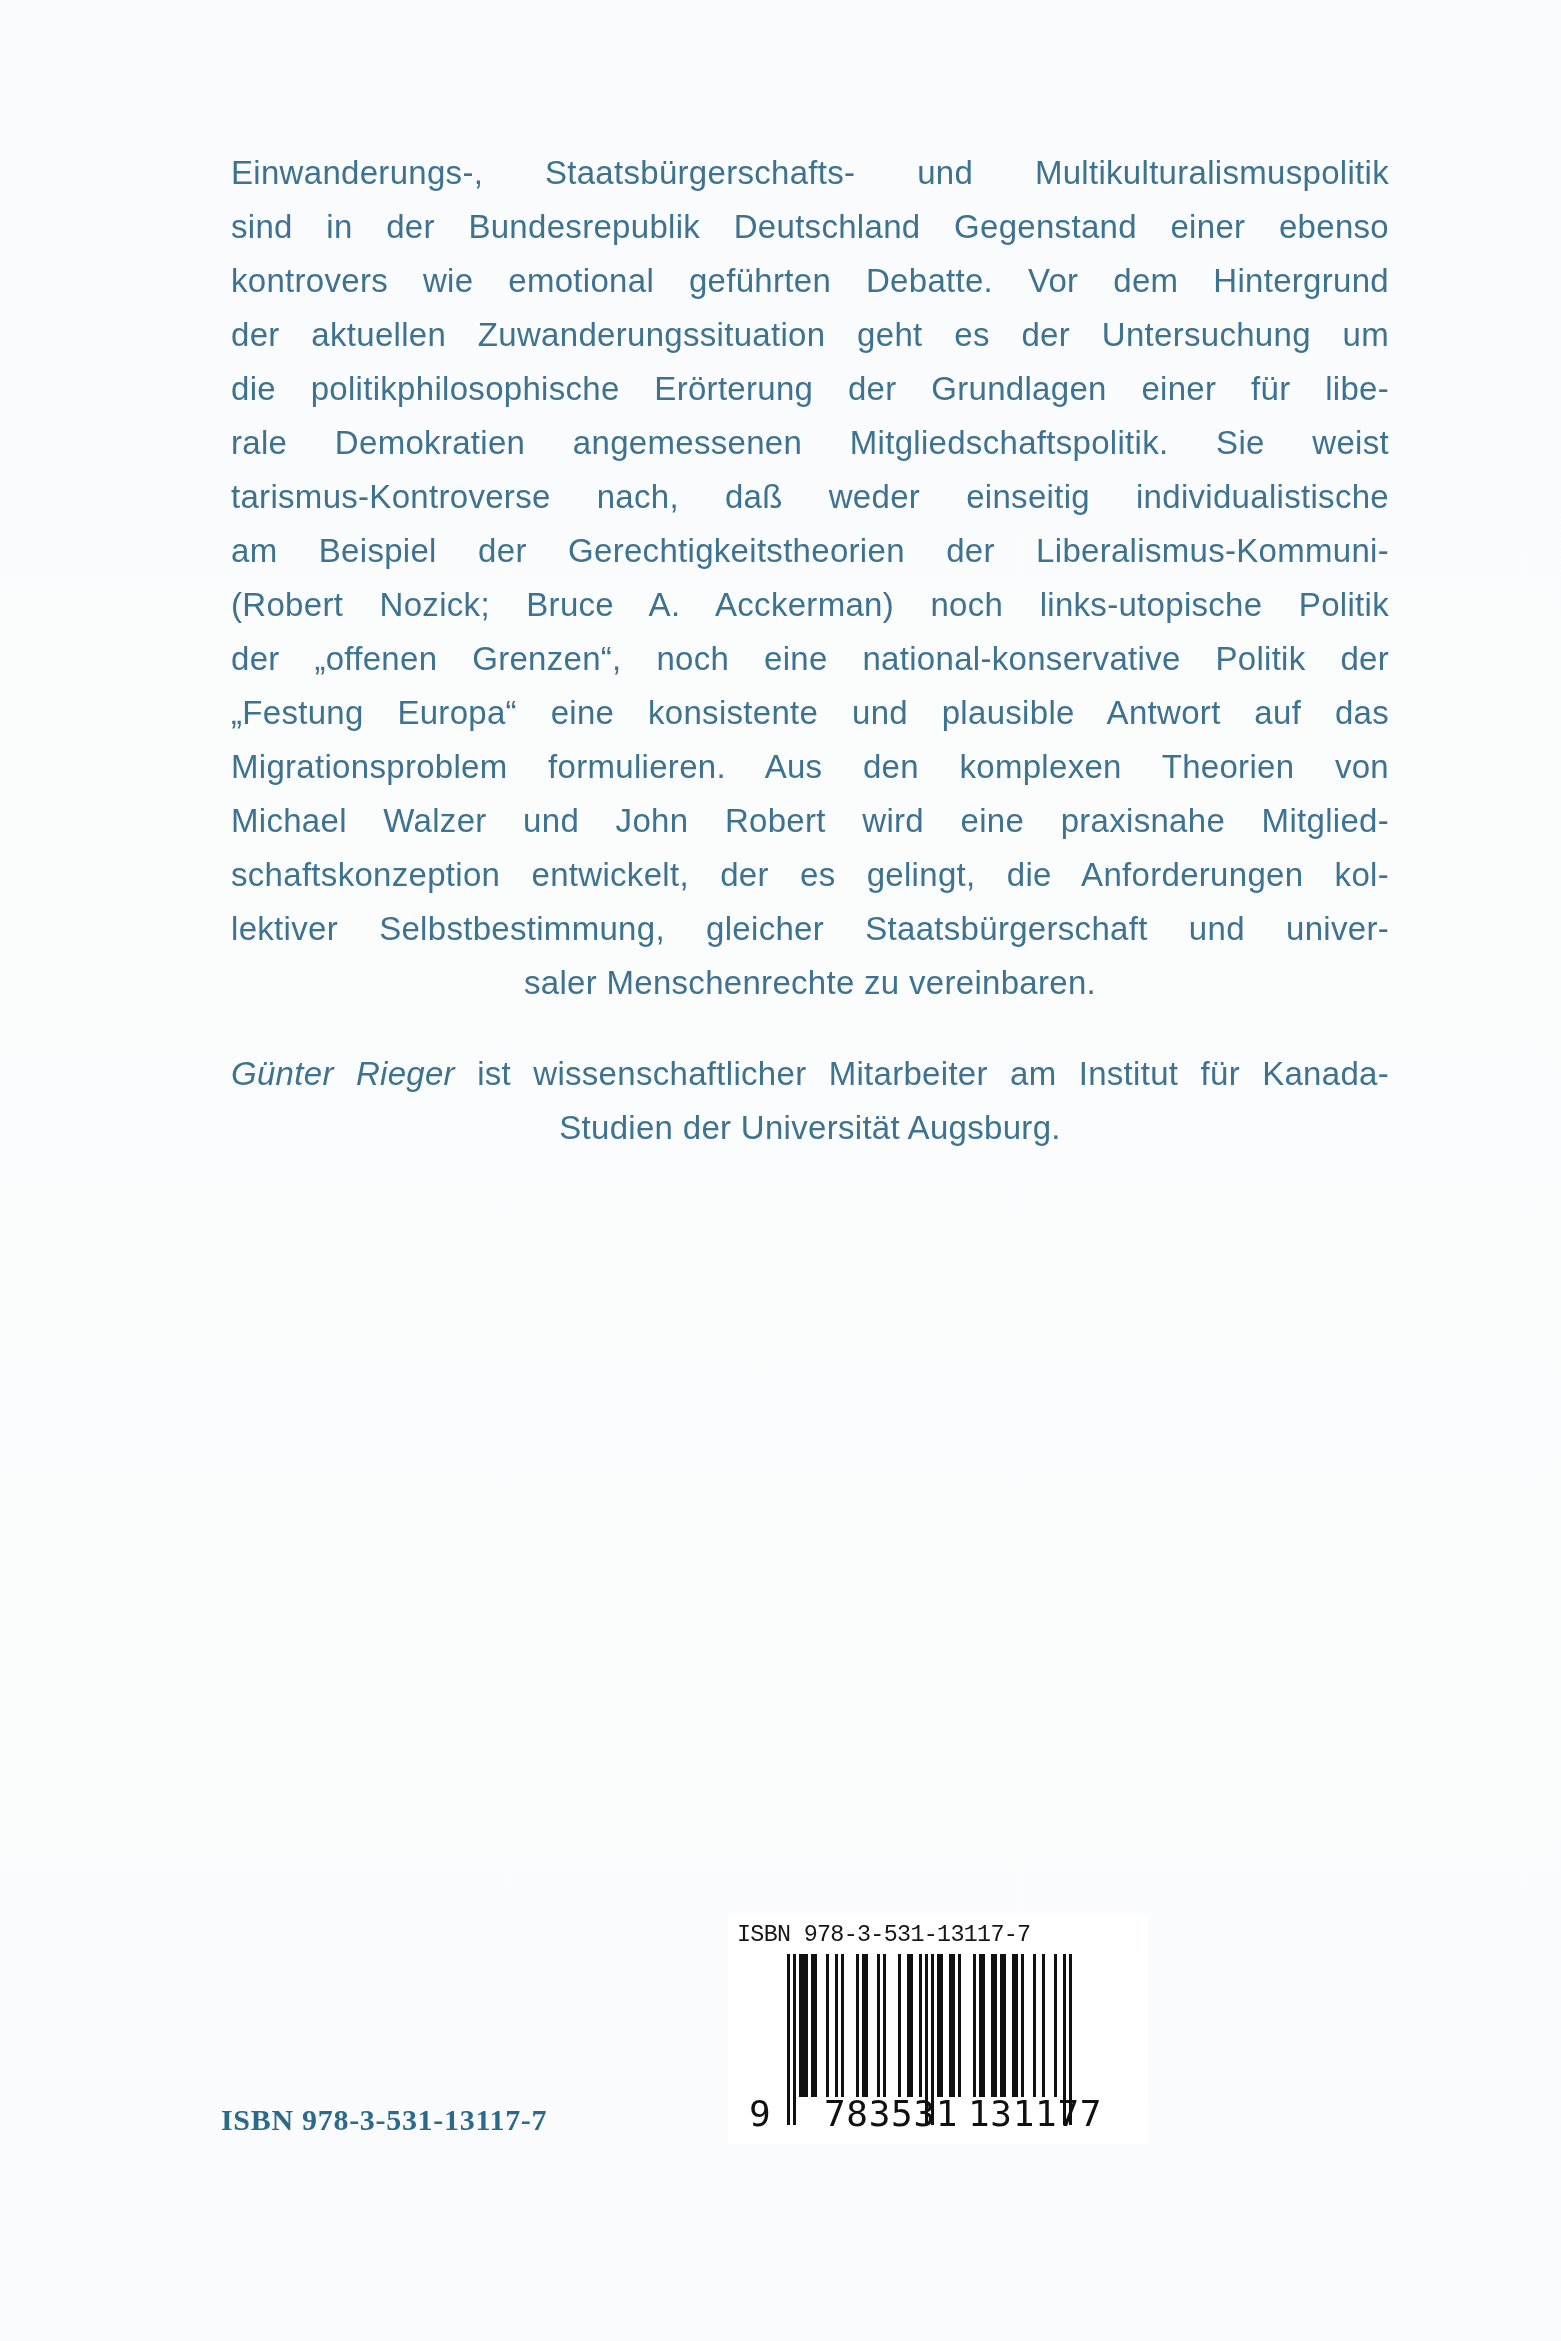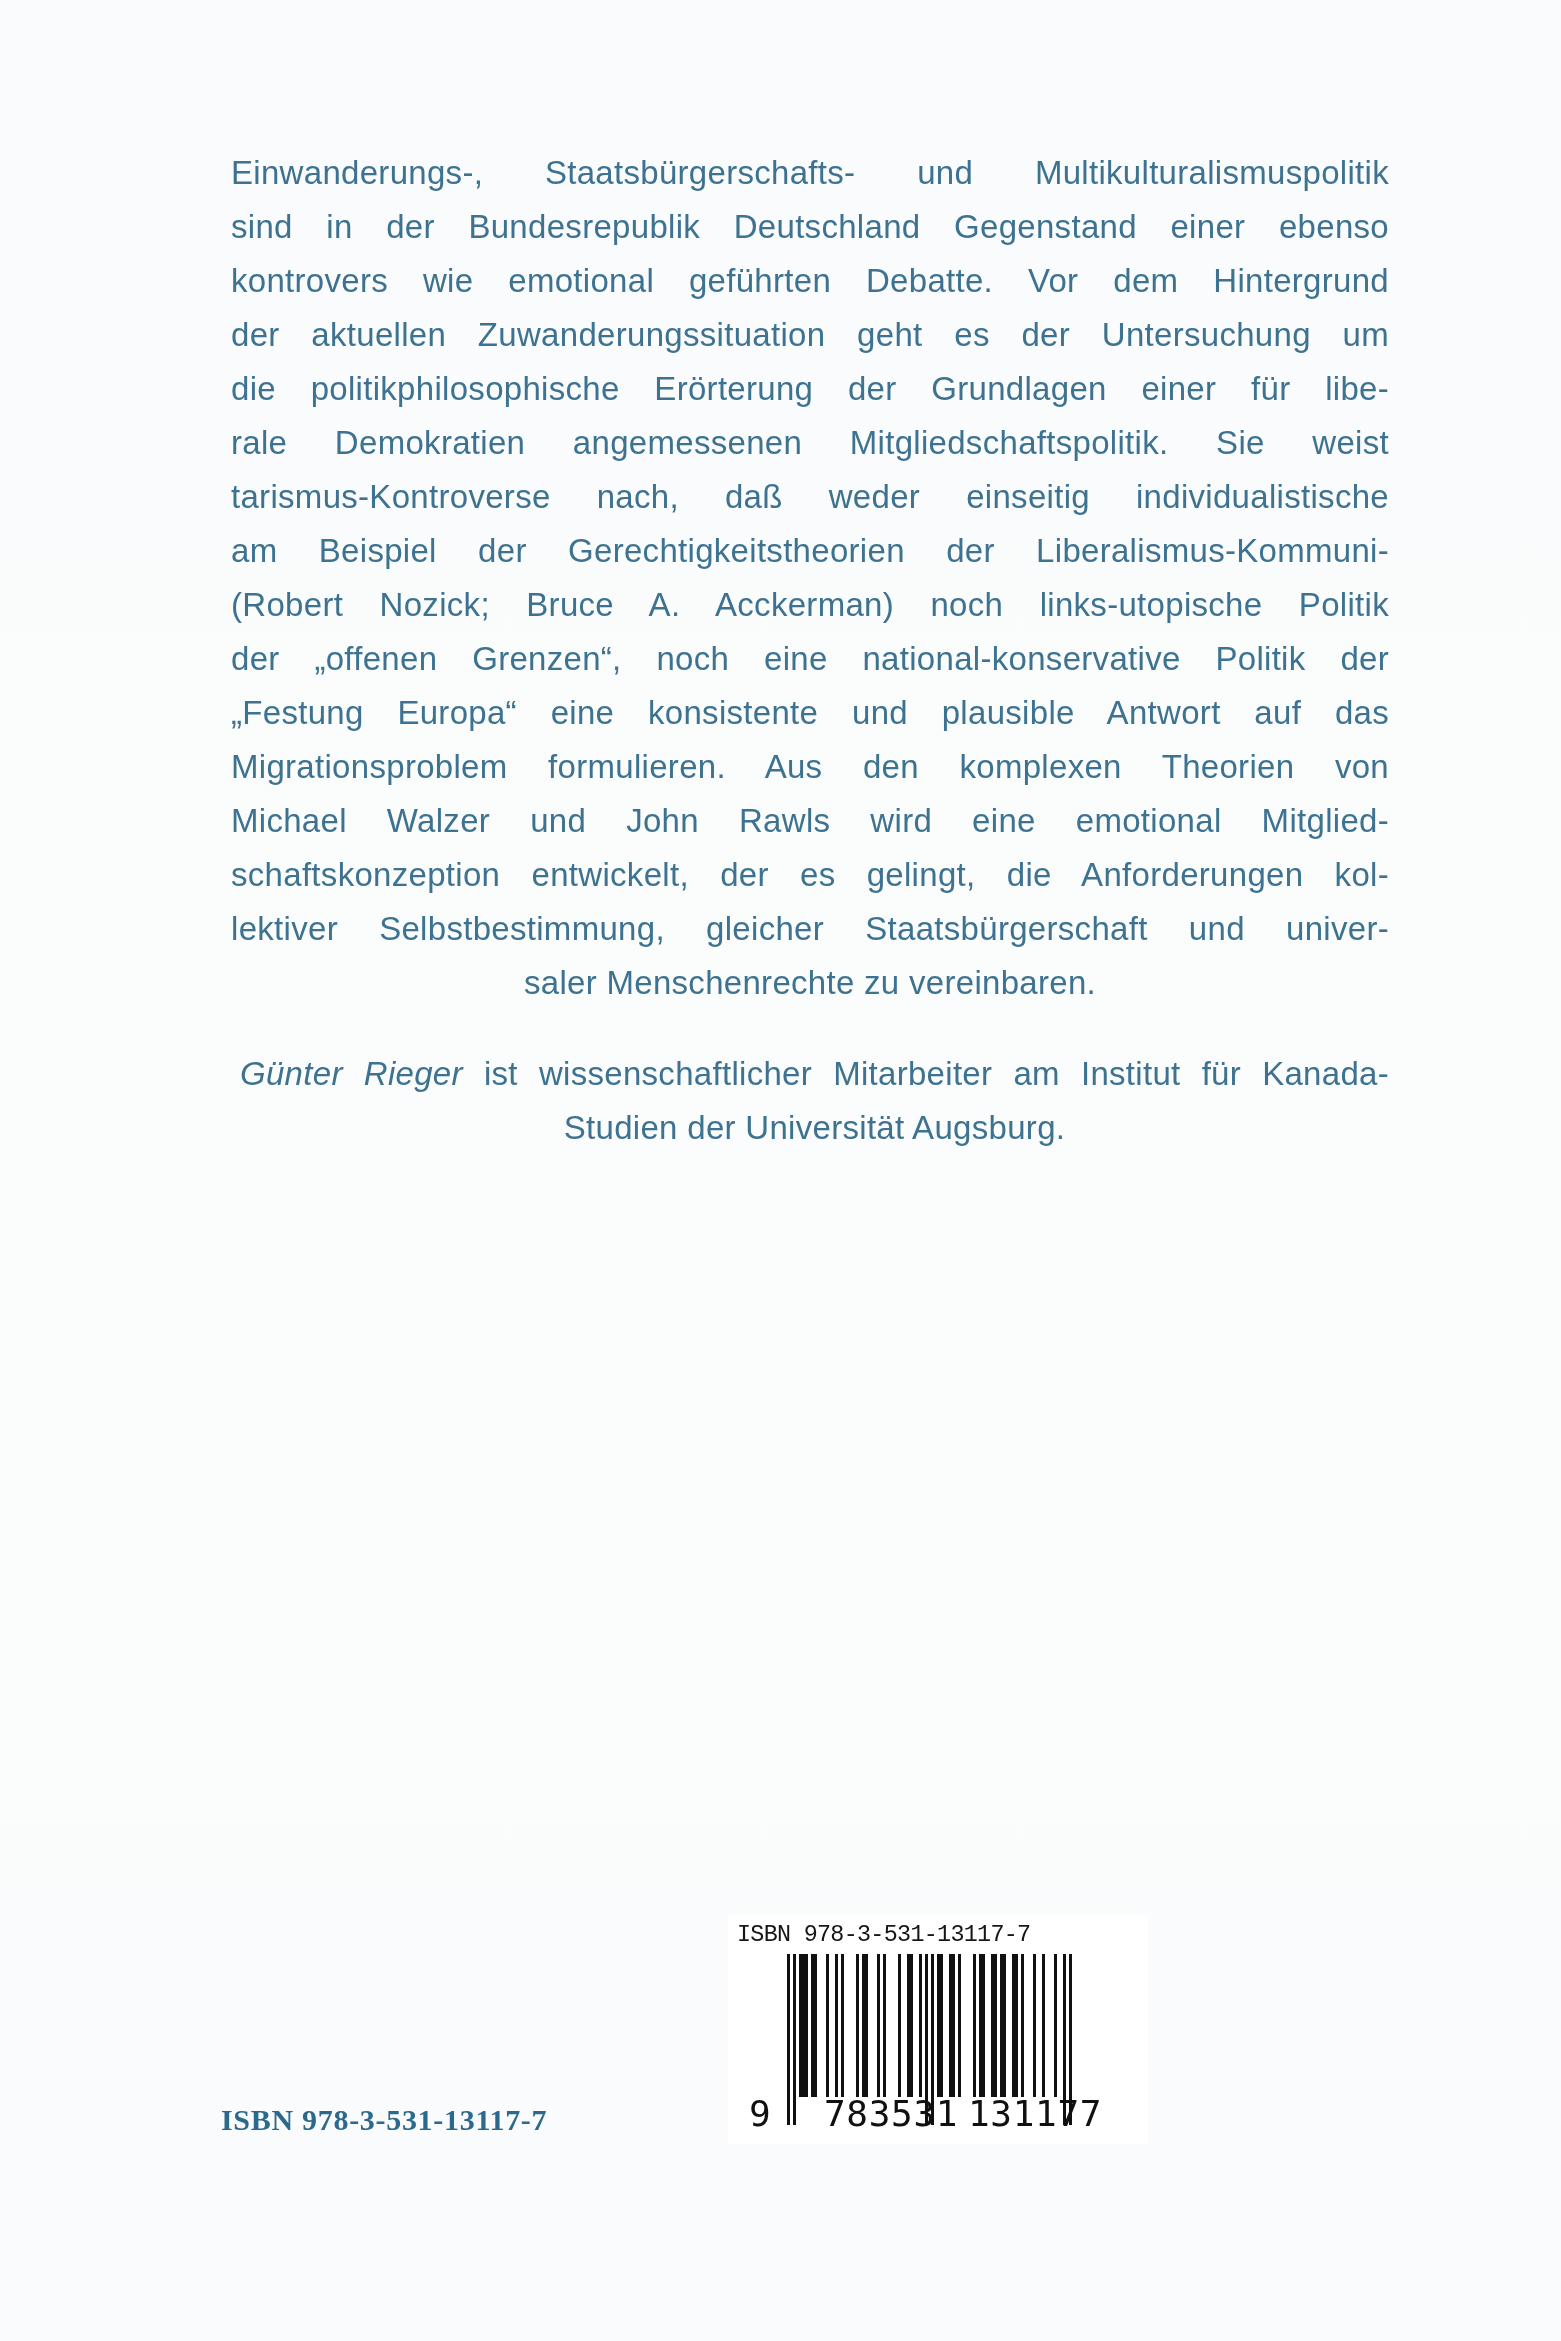--- a/index.html
+++ b/index.html
@@ -19,21 +19,21 @@
     position:absolute;
     left:231px;top:146px;width:1158px;
     color:#3d7290;
     font-size:33px;
     line-height:54px;
     font-weight:400;
     letter-spacing:0.3px;
   }
   .jline{ text-align:justify; text-align-last:justify; height:54px; white-space:normal;}
   .lline{ text-align:center; height:54px;}
-  .author-block{ margin-top:37px;margin-left:9px; }
+  .author-block{ margin-top:37px; }
   .author-name{ font-style:italic; }
   
   .barcode-box{
     position:absolute;
     left:728px;top:1915px;width:420px;height:229px;
     background:#ffffff;
   }
   .barcode-label{
     position:absolute;left:9px;top:6.5px;
     font-family:"Liberation Mono",monospace;
@@ -81,21 +81,21 @@
     <div class="jline">kontrovers wie emotional geführten Debatte. Vor dem Hintergrund</div>
     <div class="jline">der aktuellen Zuwanderungssituation geht es der Untersuchung um</div>
     <div class="jline">die politikphilosophische Erörterung der Grundlagen einer für libe-</div>
     <div class="jline">rale Demokratien angemessenen Mitgliedschaftspolitik. Sie weist</div>
     <div class="jline">tarismus-Kontroverse nach, daß weder einseitig individualistische</div>
     <div class="jline">am Beispiel der Gerechtigkeitstheorien der Liberalismus-Kommuni-</div>
     <div class="jline">(Robert Nozick; Bruce A. Acckerman) noch links-utopische Politik</div>
     <div class="jline">der „offenen Grenzen“, noch eine national-konservative Politik der</div>
     <div class="jline">„Festung Europa“ eine konsistente und plausible Antwort auf das</div>
     <div class="jline">Migrationsproblem formulieren. Aus den komplexen Theorien von</div>
-    <div class="jline">Michael Walzer und John Rawls wird eine emotional Mitglied-</div>
+    <div class="jline">Michael Walzer und John Robert wird eine praxisnahe Mitglied-</div>
     <div class="jline">schaftskonzeption entwickelt, der es gelingt, die Anforderungen kol-</div>
     <div class="jline">lektiver Selbstbestimmung, gleicher Staatsbürgerschaft und univer-</div>
     <div class="lline">saler Menschenrechte zu vereinbaren.</div>
 
     <div class="author-block">
       <div class="jline"><span class="author-name">Günter Rieger</span><span> ist wissenschaftlicher Mitarbeiter am Institut für Kanada-</span></div>
       <div class="lline">Studien der Universität Augsburg.</div>
     </div>
   </div>
 

